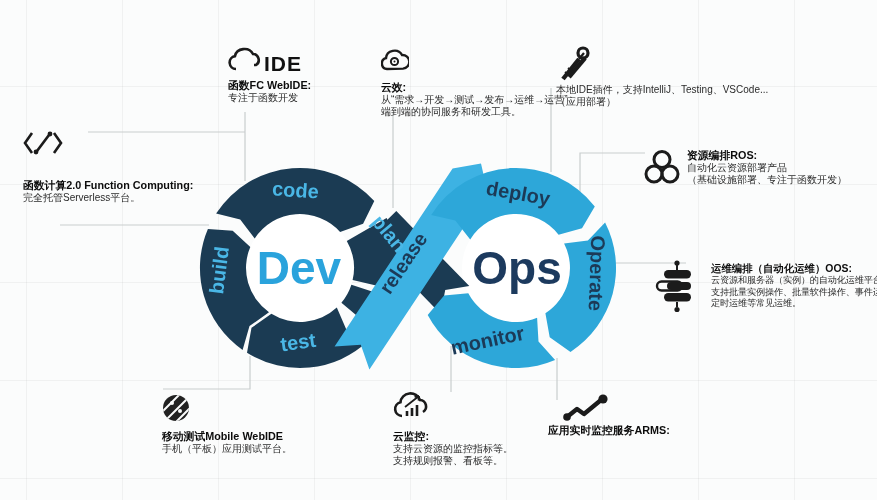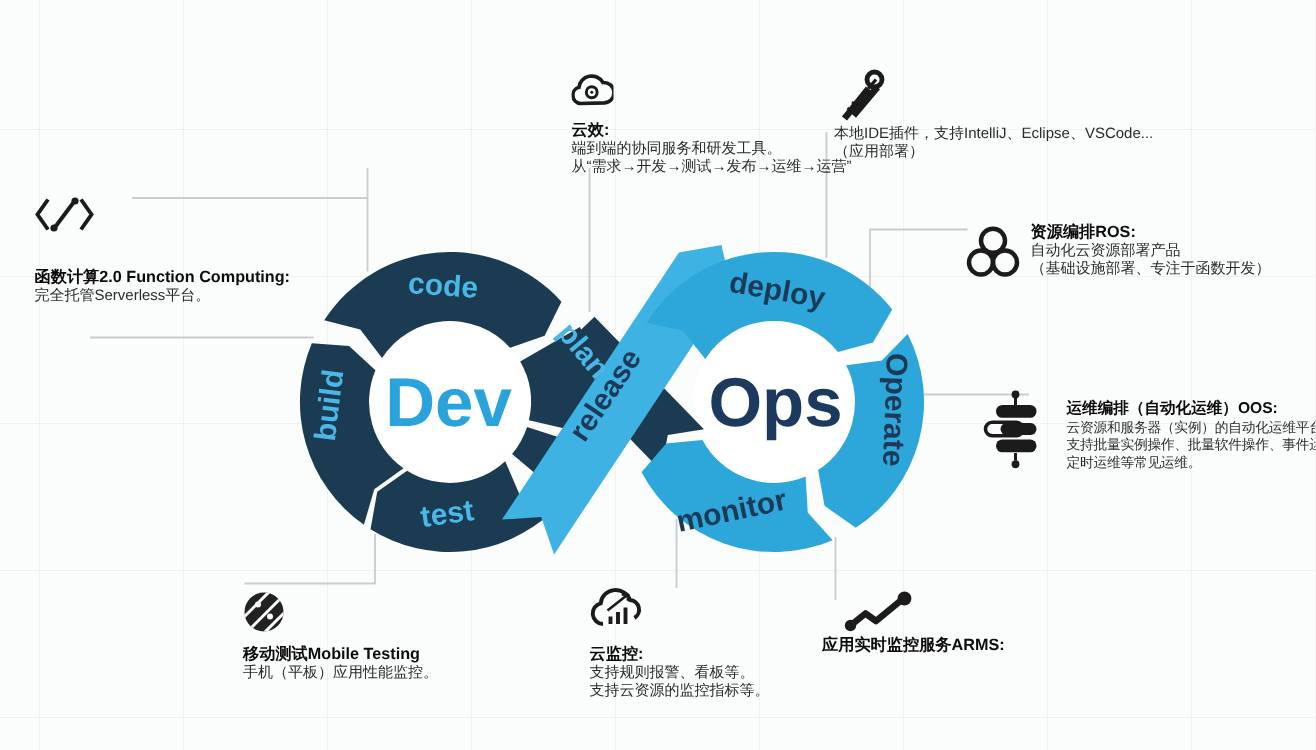--- a/index.html
+++ b/index.html
@@ -12,21 +12,21 @@
     content:"";position:absolute;inset:0;pointer-events:none;
     background-image:
       linear-gradient(rgba(0,0,0,0.045) 1px, transparent 1px),
       linear-gradient(90deg, rgba(0,0,0,0.045) 1px, transparent 1px);
     background-size:96px 98px;
     background-position:26px -12px;
   }
   svg.overlay{position:absolute;left:0;top:0;}
   .callout{position:absolute;z-index:3;}
   .col{display:block;}
-  .row{display:flex;align-items:flex-end;}
+  .row{display:flex;align-items:center;}
   .c-icon{display:block;line-height:0;}
   .c-title{
     font-size:10.8px;font-weight:bold;color:#0c0c0c;line-height:1.2;
     letter-spacing:0;white-space:nowrap;
   }
   .c-line{font-size:10px;color:#2b2b2b;line-height:1.24;white-space:nowrap;}
   .c-sm .c-title{font-size:10.4px;}
   .c-sm .c-line{font-size:9.2px;letter-spacing:-0.2px;}
   .ide-label{
     font-size:21px;font-weight:bold;color:#111;line-height:1;
@@ -88,45 +88,57 @@
         <path d="M26 7 L14 23"></path>
         <circle cx="27" cy="6" r="2.4" fill="#1b1b1b" stroke="none"></circle>
         <circle cx="13" cy="24" r="2.4" fill="#1b1b1b" stroke="none"></circle>
       </svg>
     </div>
     <div class="c-title" style="margin-top:21px">函数计算2.0 Function Computing:</div>
     <div class="c-line">完全托管Serverless平台。</div>
   </div>
 
 
+  <div class="callout col" style="left:228px;top:46px;width:160px">
+    <div class="ico-row">
+      <span class="c-icon">
+        <svg width="34" height="28" viewBox="0 0 34 28" fill="none" stroke="#1b1b1b" stroke-width="2.6">
+          <path d="M8 23 a6.5 6.5 0 0 1 -1 -12.9 A9.5 8.5 0 0 1 25 8 a6 6 0 0 1 3 11 h-2"></path>
+        </svg>
+      </span>
+      <span class="ide-label">IDE</span>
+    </div>
+    <div class="c-title" style="margin-top:5px">函数FC WebIDE:</div>
+    <div class="c-line">专注于函数开发</div>
+  </div>
 
   <div class="callout col" style="left:381px;top:48px;width:220px">
     <div class="c-icon">
       <svg width="28" height="26" viewBox="0 0 28 26" fill="none" stroke="#1b1b1b" stroke-width="2.4">
         <path d="M6 21 a5.5 5.5 0 0 1 -1 -10.8 A8.5 8 0 0 1 21 7 a5.5 5.5 0 0 1 1 13.6 Z"></path>
         <circle cx="13.5" cy="13.5" r="3.6" stroke-width="2"></circle>
         <circle cx="13.5" cy="13.5" r="1" fill="#1b1b1b" stroke="none"></circle>
       </svg>
     </div>
     <div class="c-title" style="margin-top:7px">云效:</div>
+    <div class="c-line">从“需求→开发→测试→发布→运维→运营”</div>
     <div class="c-line">端到端的协同服务和研发工具。</div>
-    <div class="c-line">从“需求→开发→测试→发布→运维→运营”</div>
   </div>
 
   <div class="callout col" style="left:556px;top:44px;width:280px">
     <div class="c-icon">
       <svg width="36" height="40" viewBox="0 0 36 40" fill="none" stroke="#1b1b1b">
         <path d="M7 35 L23 15" stroke-width="4.4"></path>
         <path d="M23 15 l5 -6" stroke-width="2.2"></path>
         <circle cx="27" cy="9" r="5" stroke-width="3.2"></circle>
         <path d="M29 14 L13 33" stroke-width="4.4"></path>
         <path d="M9 28 l5 4 M12 24 l5 4" stroke-width="1.8"></path>
       </svg>
     </div>
-    <div class="c-line">本地IDE插件，支持IntelliJ、Eclipse、VSCode...</div>
+    <div class="c-line">本地IDE插件，支持IntelliJ、Testing、VSCode...</div>
     <div class="c-line">（应用部署）</div>
   </div>
 
   <div class="callout row" style="left:643px;top:149px;width:234px">
     <div class="c-icon">
       <svg width="38" height="37" viewBox="0 0 38 37" fill="none" stroke="#1b1b1b" stroke-width="3">
         <circle cx="19" cy="10.5" r="8"></circle>
         <circle cx="11" cy="25" r="8"></circle>
         <circle cx="27" cy="25" r="8"></circle>
       </svg>
@@ -171,37 +183,37 @@
 
   <div class="callout col" style="left:393px;top:390px;width:180px">
     <div class="c-icon">
       <svg width="37" height="33" viewBox="0 0 37 33" fill="none" stroke="#1b1b1b">
         <path d="M9 26 a7 7 0 0 1 -1.5 -13.8 A10 9.5 0 0 1 27 10 a6.5 6.5 0 0 1 3 12" stroke-width="2.6"></path>
         <path d="M14 26 V21 M19 26 V18 M24 26 V15" stroke-width="2.6"></path>
         <path d="M12 17 L26 6 M26 6 l-4.5 .5 M26 6 l-.5 4.5" stroke-width="1.8"></path>
       </svg>
     </div>
     <div class="c-title" style="margin-top:7px">云监控:</div>
+    <div class="c-line">支持云资源的监控指标等。</div>
     <div class="c-line">支持规则报警、看板等。</div>
-    <div class="c-line">支持云资源的监控指标等。</div>
   </div>
 
   <div class="callout col" style="left:162px;top:394px;width:200px">
     <div class="c-icon">
       <svg width="28" height="28" viewBox="0 0 28 28">
         <defs>
             <clipPath id="mtclip">
               <circle cx="14" cy="14" r="13"></circle>
             </clipPath>
           </defs>
         <circle cx="14" cy="14" r="13" fill="#222"></circle>
         <g clip-path="url(#mtclip)" stroke="#fbfcfc" stroke-width="2" fill="none">
           <path d="M-2 20 L20 -2 M3 27 L27 3 M12 30 L30 12"></path>
         </g>
         <circle cx="10" cy="9" r="2" fill="#fbfcfc"></circle>
         <circle cx="18" cy="17" r="2" fill="#fbfcfc"></circle>
       </svg>
     </div>
-    <div class="c-title" style="margin-top:8px">移动测试Mobile Testing</div>
-    <div class="c-line">手机（平板）应用性能监控。</div>
+    <div class="c-title" style="margin-top:8px">移动测试Mobile WebIDE</div>
+    <div class="c-line">手机（平板）应用测试平台。</div>
   </div>
 
 </div>
 
 </body></html>

